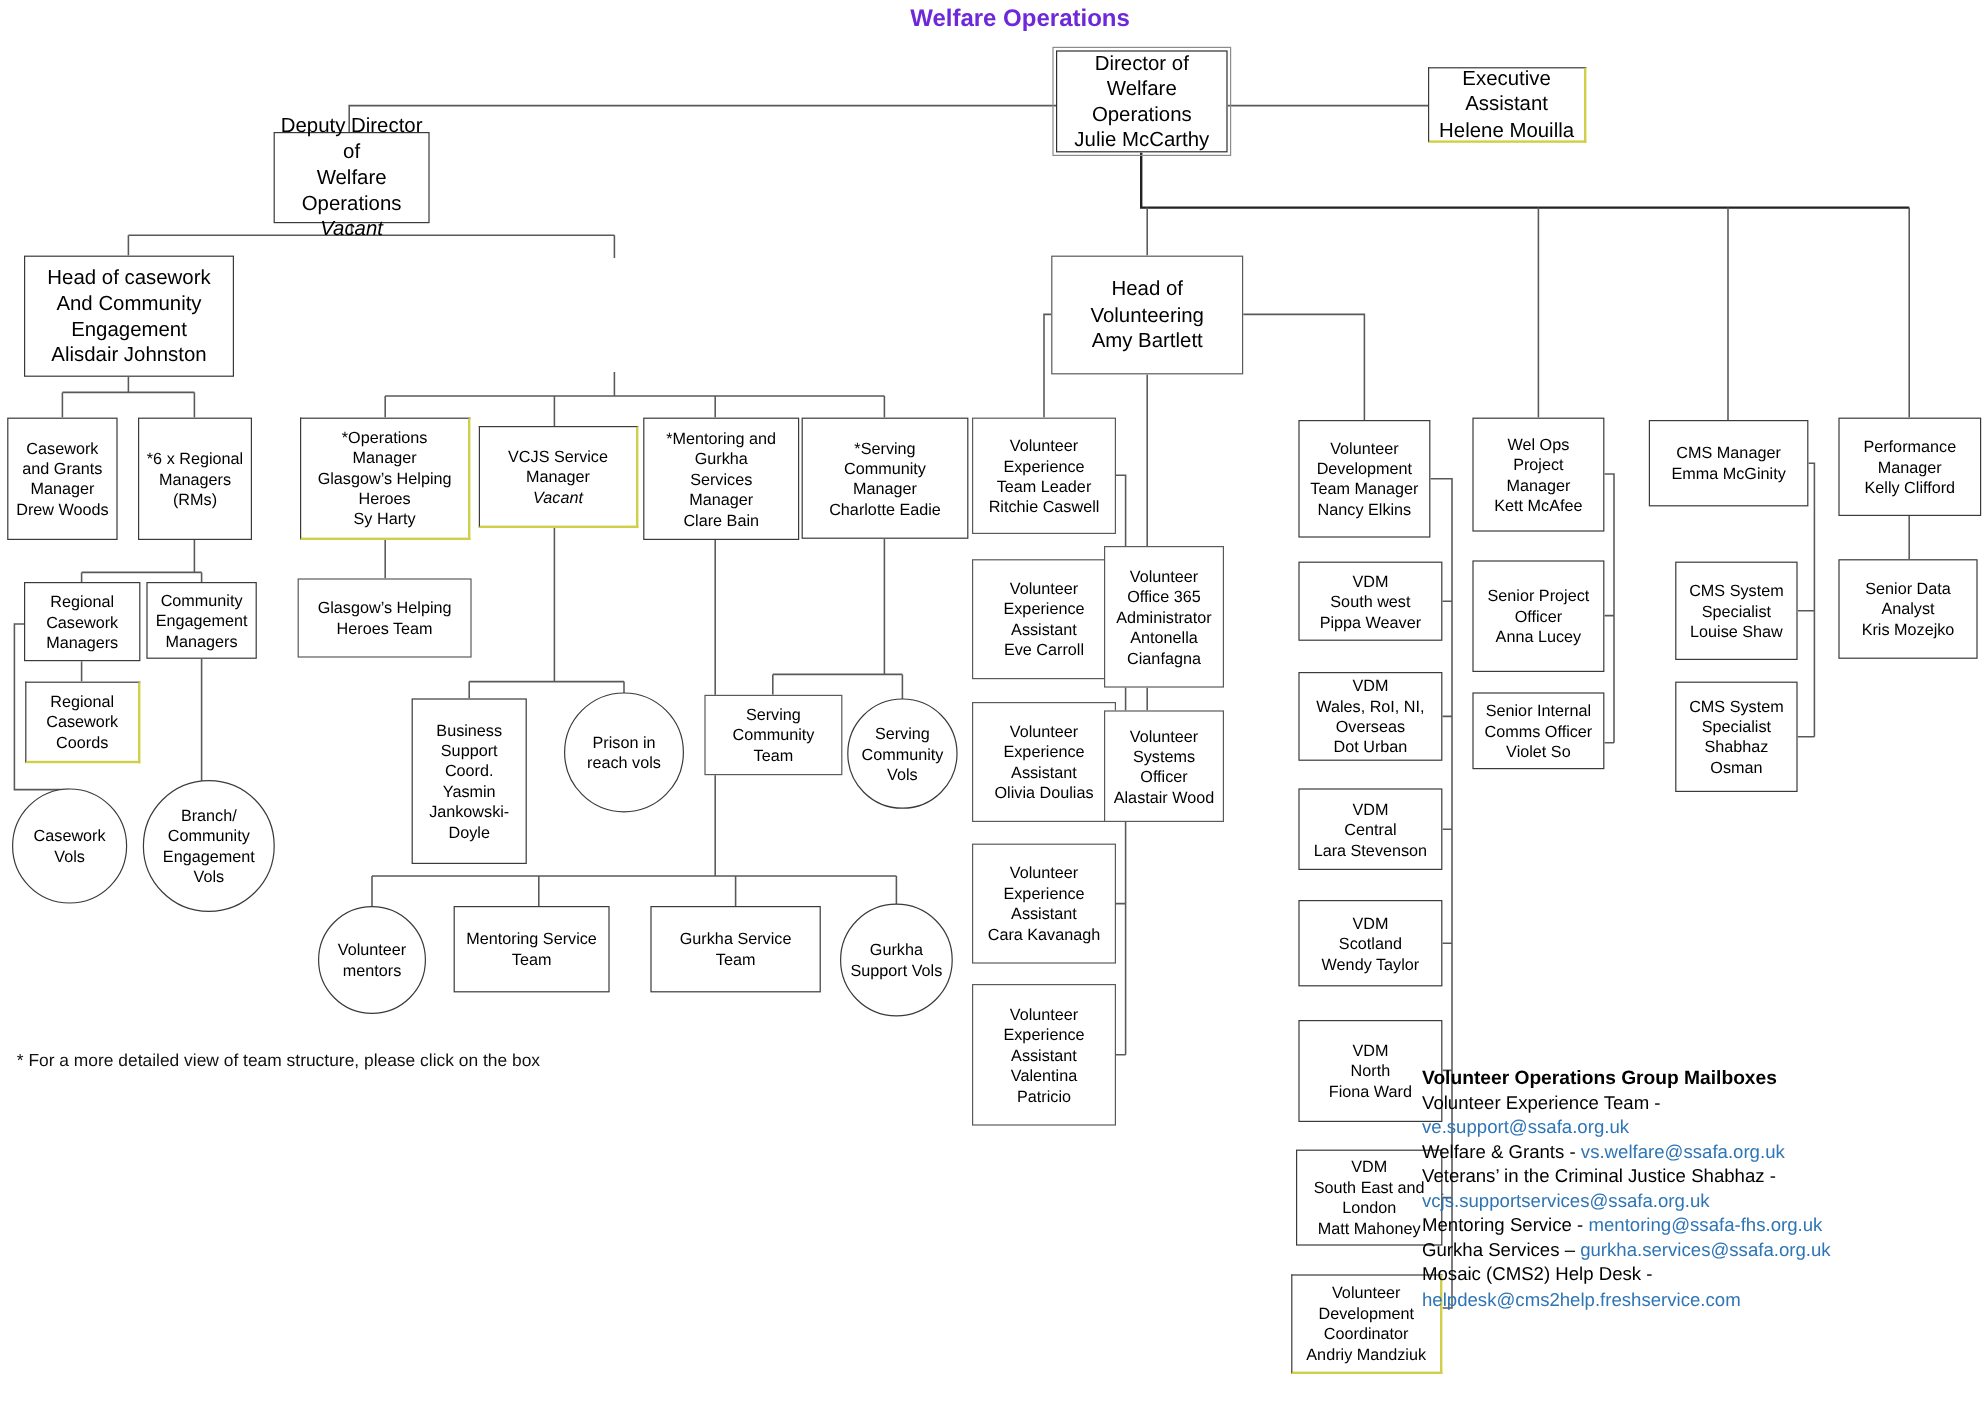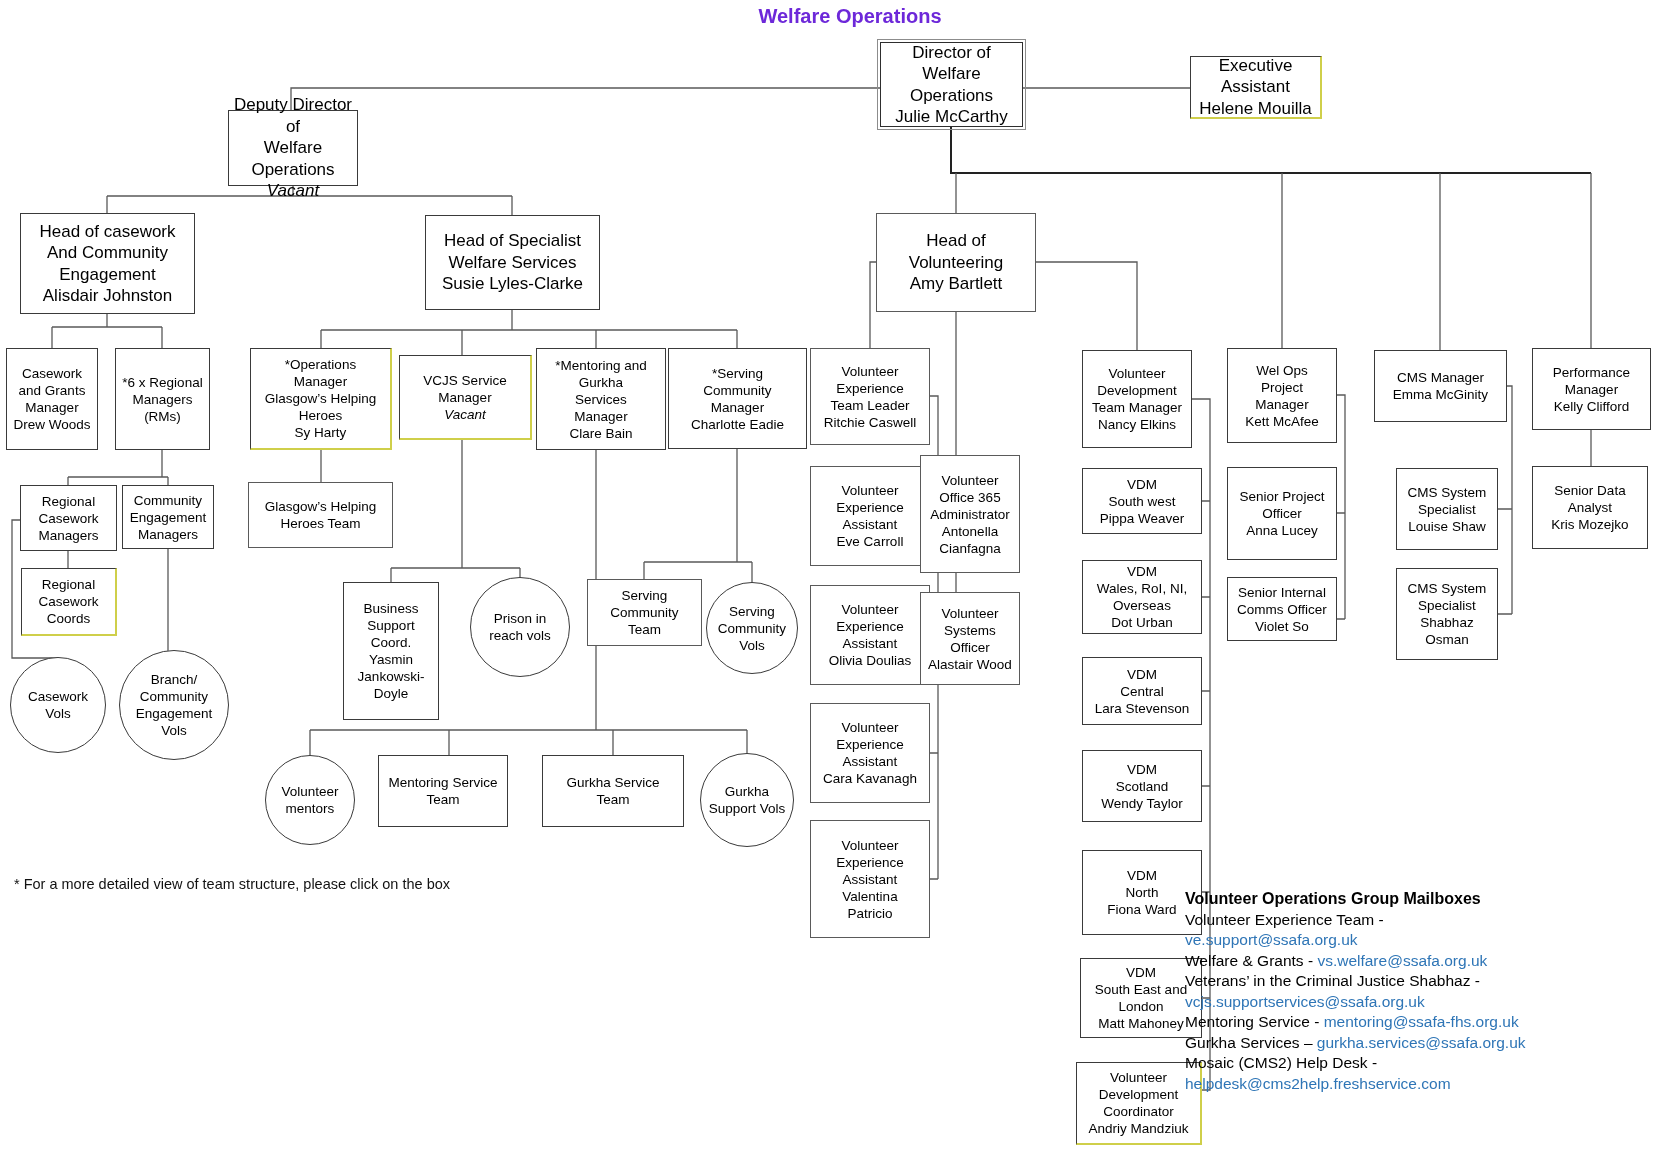--- a/index.html
+++ b/index.html
@@ -70,25 +70,20 @@
 Operations</span>
     <span class="person italic">Vacant</span>
   </div>
 
   <div class="node lg" style="left:20px;top:213px;width:175px;height:101px">
     <span class="role">Head of casework
 And Community
 Engagement</span>
     <span class="person">Alisdair Johnston</span>
   </div>
-  <div class="node lg" style="left:425px;top:215px;width:175px;height:95px">
-    <span class="role">Head of Specialist
-Welfare Services</span>
-    <span class="person">Susie Lyles-Clarke</span>
-  </div>
   <div class="node g2 lg" style="left:876px;top:213px;width:160px;height:99px">
     <span class="role">Head of Volunteering</span>
     <span class="person">Amy Bartlett</span>
   </div>
 
   <div class="node" style="left:6px;top:348px;width:92px;height:102px">
     <span class="role">Casework
 and Grants
 Manager</span>
     <span class="person">Drew Woods</span>

